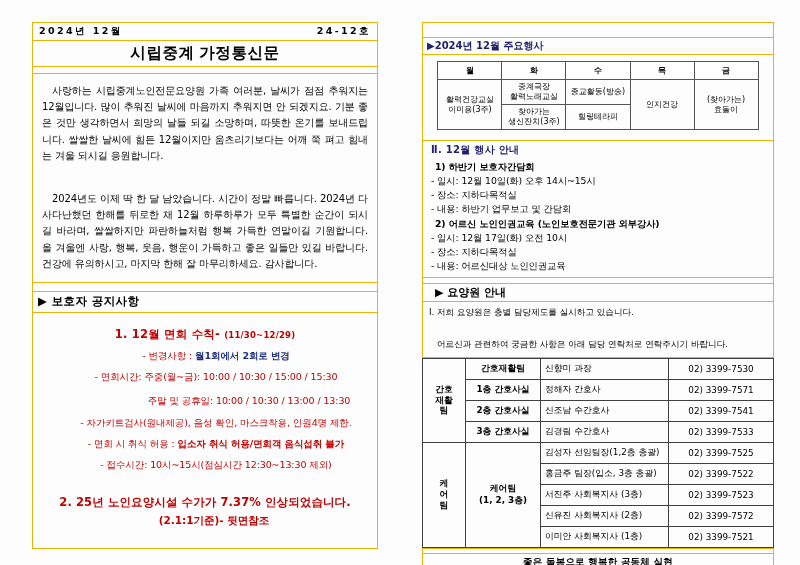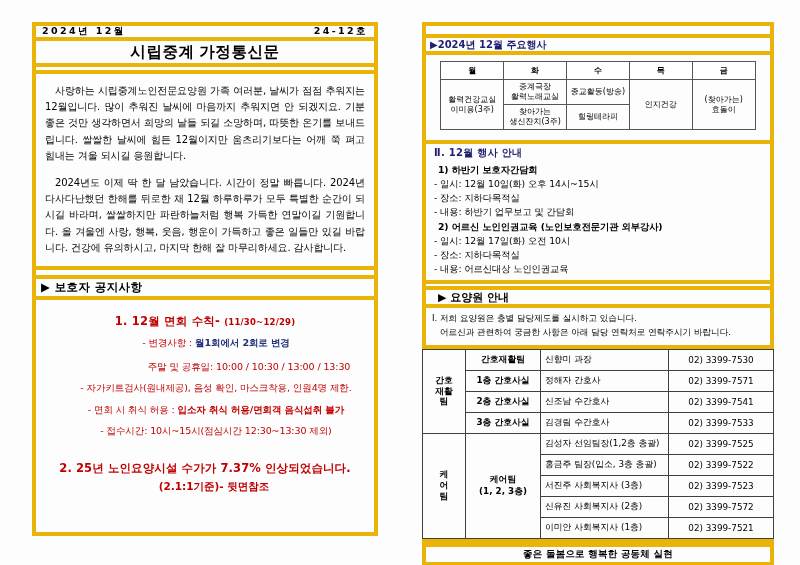--- a/index.html
+++ b/index.html
@@ -29,21 +29,21 @@
   .col-left {
     width: 400px;
     padding: 22px 22px 18px 32px;
   }
   .col-right {
     width: 400px;
     padding: 22px 26px 18px 22px;
   }
   
   .frame {
-    border: 4px solid #eab308;
+    border: 1px solid #eab308;
     box-sizing: border-box;
   }
   .frame + .frame {
     border-top: none;
   }
 
   
   .masthead-line {
     height: 19px;
     display: flex;
@@ -72,21 +72,21 @@
     font-size: 10px;
     line-height: 1.62;
     text-align: justify;
     letter-spacing: -0.1px;
   }
   .body-box p {
     margin: 0;
     text-indent: 10px;
   }
   .body-box p + p {
-    margin-top: 11px;
+    margin-top: 27px;
   }
   .thin-gap {
     height: 9px;
   }
   .section-head {
     height: 21px;
     display: flex;
     align-items: center;
     padding-left: 5px;
     font-size: 11.5px;
@@ -215,20 +215,21 @@
     font-size: 11px;
     font-weight: bold;
   }
   .care-note {
     font-size: 8.6px;
     line-height: 1.6;
     padding: 4px 6px 5px 6px;
   }
   .care-note .ln2 {
     padding-left: 8px;
+    margin-top: 18px;
   }
   table.contacts {
     border-collapse: collapse;
     width: 100%;
     font-size: 8.8px;
     table-layout: fixed;
   }
   table.contacts td {
     border: 1px solid #404040;
     padding: 3px 4px;
@@ -294,20 +295,23 @@
       <div class="notice-item">
         <div class="notice-title">
           <span>1. 12월 면회 수칙-</span>
           <span class="small">(11/30~12/29)</span>
         </div>
 
         <div class="sub">
           <span class="plain">- 변경사항 : </span><span class="blue">월1회에서 2회로 변경</span>
         </div>
 
+        <div class="sub">
+          <span class="plain">- 면회시간: 주중(월~금): 10:00 / 10:30 / 15:00 / 15:30</span>
+        </div>
 
         <div class="sub indented">주말 및 공휴일: 10:00 / 10:30 / 13:00 / 13:30</div>
 
         <div class="sub">- 자가키트검사(원내제공), 음성 확인, 마스크착용, 인원4명 제한.</div>
 
         <div class="sub">
           <span class="plain">- 면회 시 취식 허용 : </span><span class="hl">입소자 취식 허용/면회객 음식섭취 불가</span>
         </div>
 
         <div class="sub">- 접수시간: 10시~15시(점심시간 12:30~13:30 제외)</div>

